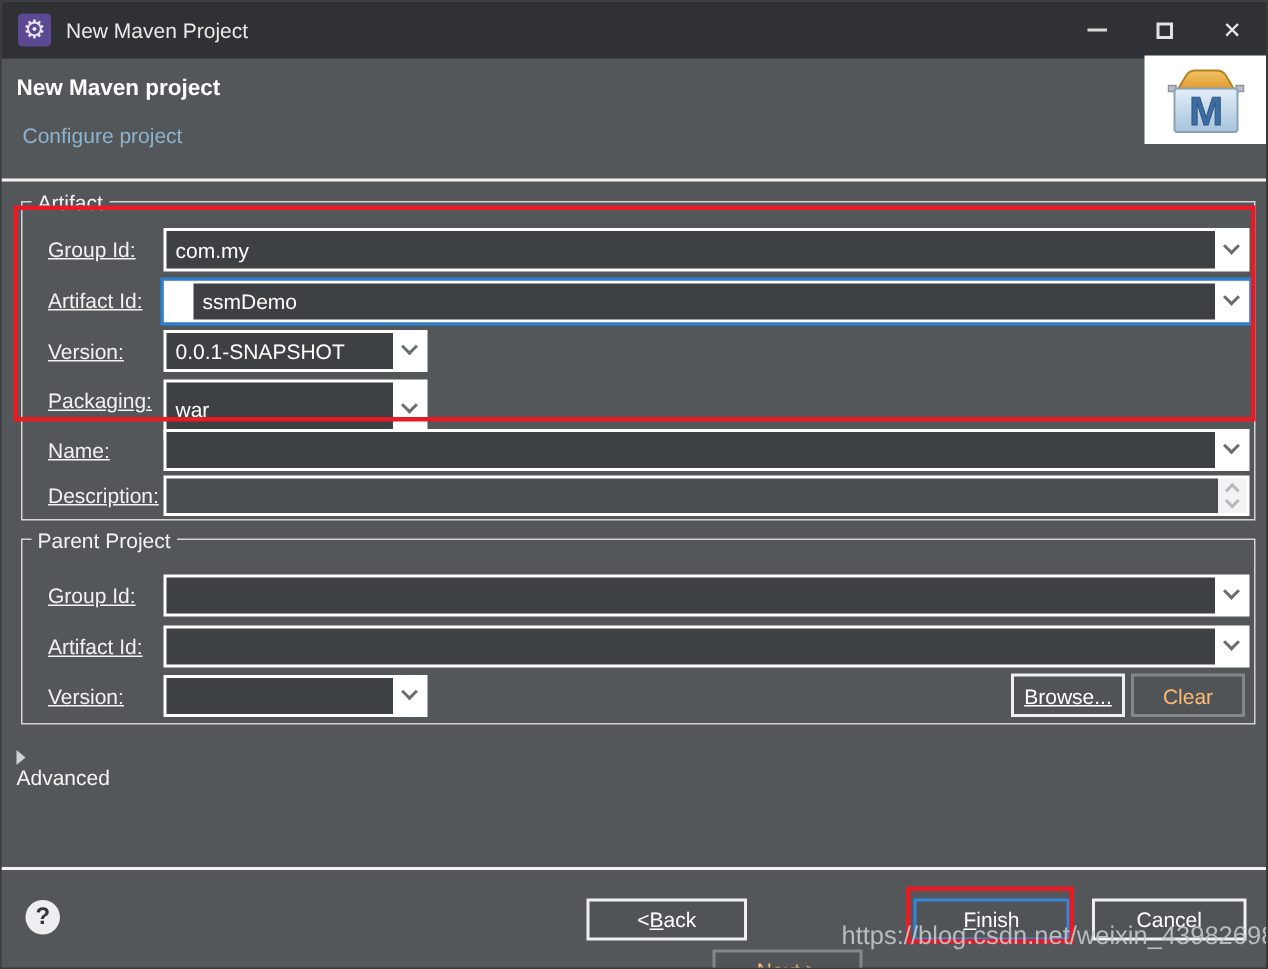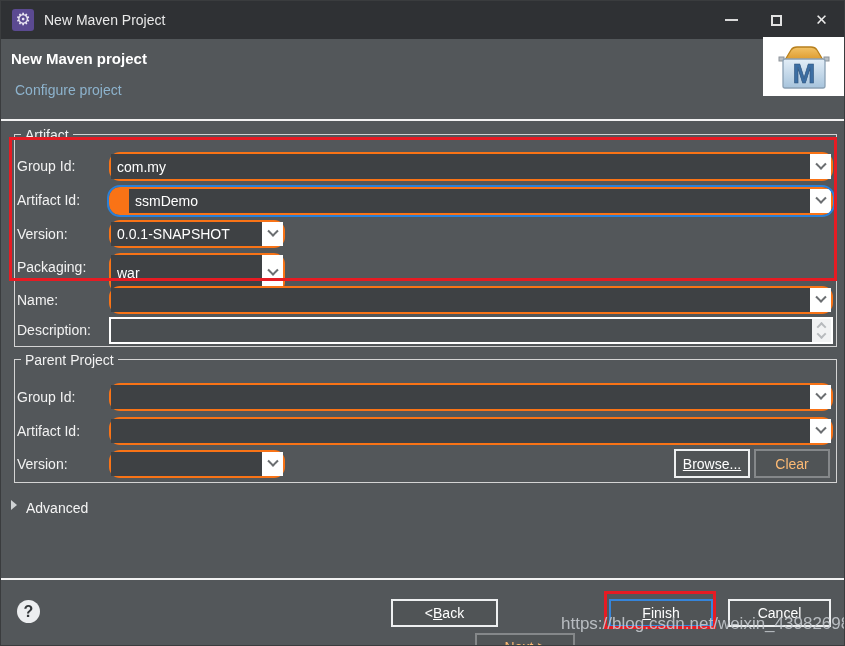--- a/index.html
+++ b/index.html
@@ -49,24 +49,24 @@
   }
   .legend-artifact { left:20px; top:126px; }
   .legend-parent   { left:20px; top:351px; }
 
   
   .redbox { position:absolute; border:3px solid #e61b23; z-index:50; pointer-events:none; }
   .redbox-artifact { left:8px; top:136px; width:828px; height:144px; }
   .redbox-finish   { left:603px; top:590px; width:112px; height:38px; z-index:55; }
 
   
-  .flabel { position:absolute; left:16px; font-size:14px; color:#f2f2f2; white-space:nowrap; }
+  .flabel { position:absolute; left:31px; font-size:14px; color:#f2f2f2; white-space:nowrap;text-decoration:underline; }
 
   .combo {
-    position:absolute; background:#f97316; padding:2px; display:flex; align-items:stretch;border-radius:11px;
+    position:absolute; background:#ffffff; padding:2px; display:flex; align-items:stretch;
   }
   .combo .val {
     flex:1; background:#3e4144; color:#ffffff; font-size:14px;
     display:flex; align-items:center; padding:0 6px; overflow:hidden; white-space:nowrap;
   }
   .combo .dd { width:21px; background:#ffffff; display:flex; align-items:center; justify-content:center; }
   .chev {
     width:8px; height:8px; border-right:2px solid #6b6e71; border-bottom:2px solid #6b6e71;
     transform:rotate(45deg) translate(-2px,-2px);
   }
@@ -84,21 +84,21 @@
   
   .btn {
     position:absolute; border:2px solid #eef0f1; background:#505456; color:#ffffff;
     font-size:14px; display:flex; align-items:center; justify-content:center; white-space:nowrap;
   }
   .btn.disabled { border-color:#85888a; color:#fdba74; }
   .btn.primary  { border-color:#3585db; }
   .u { text-decoration:underline; }
 
   
-  .advanced { position:absolute; left:10px; top:499px; display:flex; align-items:flex-start; }
+  .advanced { position:absolute; left:10px; top:499px; display:flex; align-items:flex-start;flex-direction:column; }
   .adv-arrow { width:0; height:0; border-left:6px solid #cfd2d4; border-top:5px solid transparent; border-bottom:5px solid transparent; margin-right:9px; }
   .adv-label { font-size:14px; color:#f5f5f5; font-weight:500; }
 
   
   .help-btn {
     position:absolute; left:16px; top:599px; width:23px; height:23px; border-radius:50%;
     background:#eceef0; color:#33373a; font-size:16px; font-weight:bold;
     display:flex; align-items:center; justify-content:center;
   }
   .watermark {

